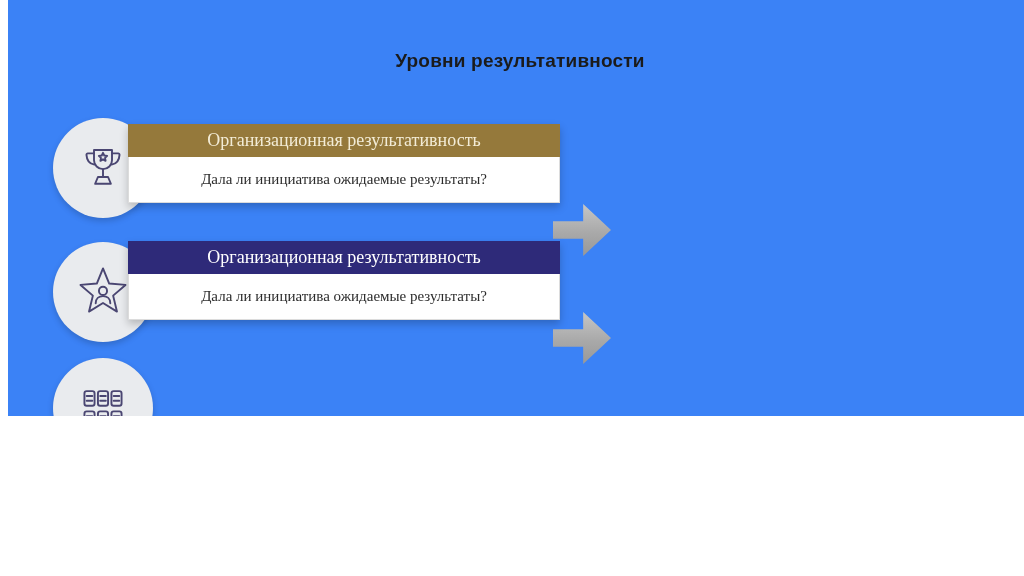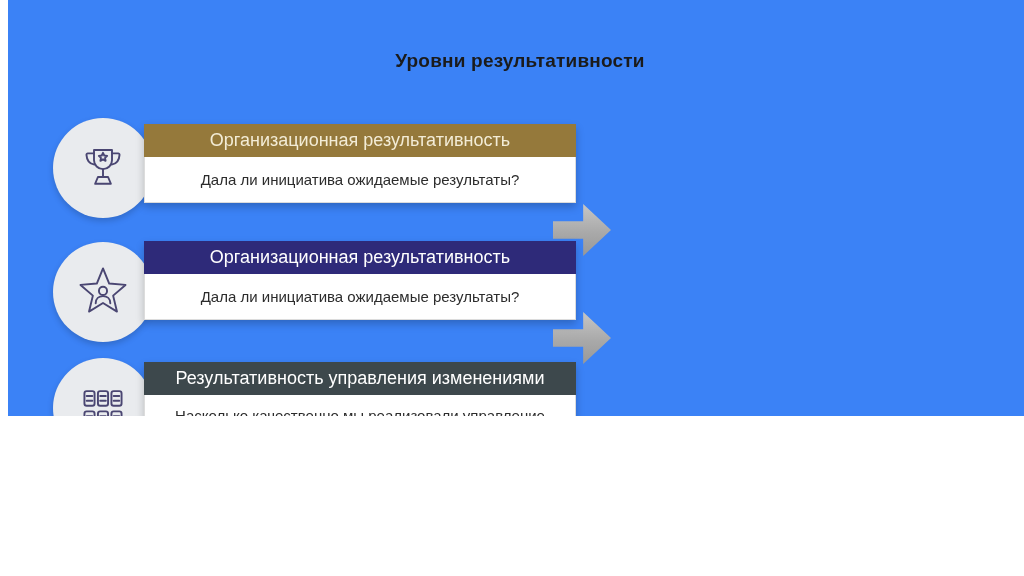--- a/index.html
+++ b/index.html
@@ -16,22 +16,22 @@
     position:absolute; left:45px; width:100px; height:100px; border-radius:50%;
     background:#e9ebee; display:flex; align-items:center; justify-content:center;
     box-shadow:0 3px 6px rgba(0,0,0,.18); z-index:1;
   }
   .circle svg { width:54px; height:54px; stroke:#4a4672; fill:none; stroke-width:1.7;
     stroke-linecap:round; stroke-linejoin:round; }
   .circle-1 { top:118px; }
   .circle-2 { top:242px; }
   .circle-3 { top:358px; }
   .card {
-    position:absolute; left:136px; width:432px; z-index:2;
-    box-shadow:0 4px 8px rgba(0,0,0,.22); background:#fff;
+    position:absolute; left:120px; width:432px; z-index:2;
+    box-shadow:0 4px 8px rgba(0,0,0,.22); background:#fff;font-family:Liberation Serif, serif;
   }
   .card-1 { top:124px; }
   .card-2 { top:241px; }
   .card-3 { top:362px; }
   .card-header {
     height:33px; display:flex; align-items:center; justify-content:center;
     color:#ffffff; font-size:18px; white-space:nowrap;
   }
   .card-1 .card-header { color:#f3ecd6; }
   .card-body {
@@ -92,22 +92,18 @@
       <rect x="7.5" y="9" width="9" height="13" rx="2"></rect>
       <rect x="19.5" y="9" width="9" height="13" rx="2"></rect>
       <rect x="31.5" y="9" width="9" height="13" rx="2"></rect>
       <rect x="7.5" y="27" width="9" height="13" rx="2"></rect>
       <rect x="19.5" y="27" width="9" height="13" rx="2"></rect>
       <rect x="31.5" y="27" width="9" height="13" rx="2"></rect>
       <path d="M9.5 13.3 h5 M9.5 17.6 h5 M21.5 13.3 h5 M21.5 17.6 h5 M33.5 13.3 h5 M33.5 17.6 h5"></path>
       <path d="M9.5 31.3 h5 M9.5 35.6 h5 M21.5 31.3 h5 M21.5 35.6 h5 M33.5 31.3 h5 M33.5 35.6 h5"></path>
     </svg>
   </div>
-  <div class="card card-3">
-    <div class="card-header" style="background: rgb(61, 72, 76);">Результативность управления изменениями</div>
-    <div class="card-body">Насколько качественно мы реализовали управление изменениями?</div>
-  </div>
 
   <div class="arrow arrow-1"></div>
   <div class="arrow arrow-2"></div>
 
 
 </div>
 
 </body></html>

